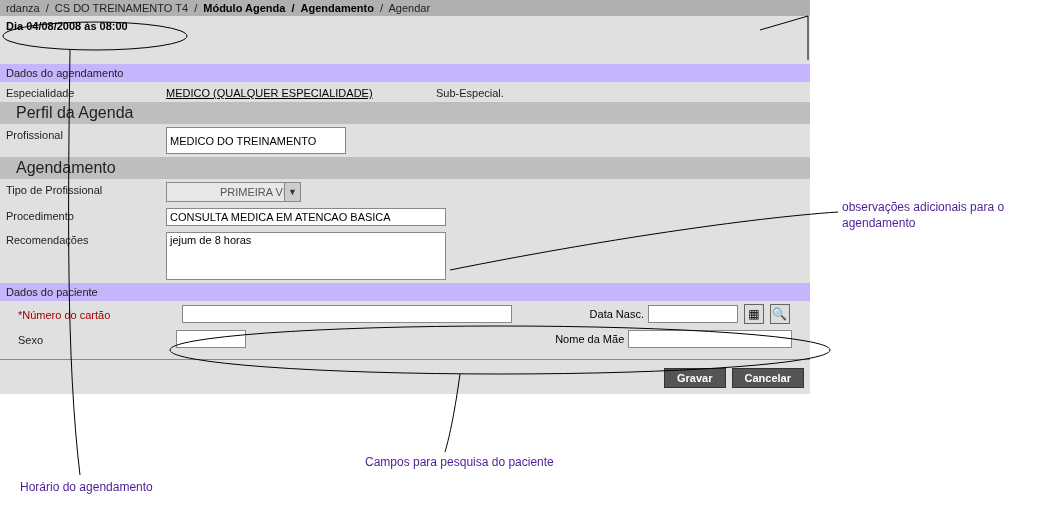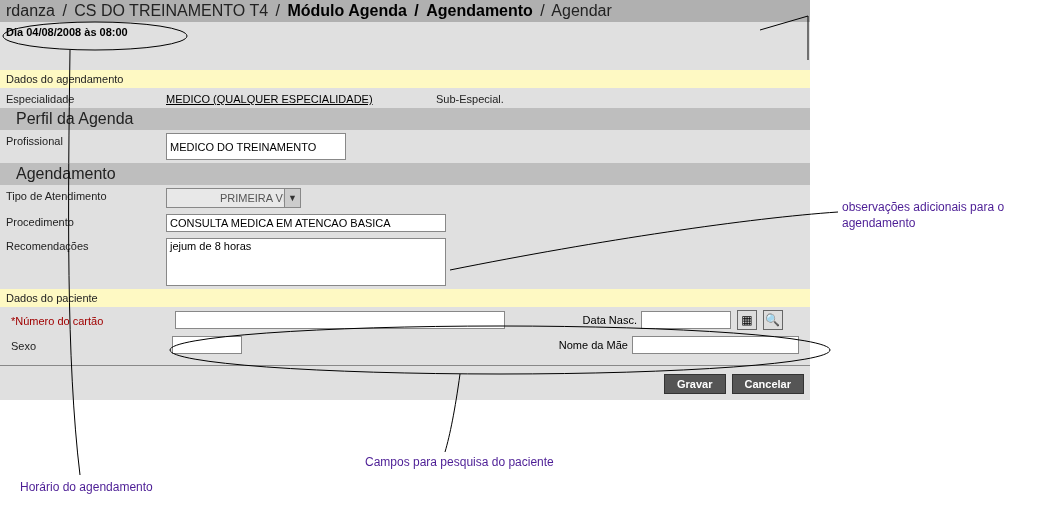--- a/index.html
+++ b/index.html
@@ -13,42 +13,42 @@
     color: #000;
   }
   .form-area {
     width: 810px;
     background: #e0e0e0;
     margin: 0;
   }
   .breadcrumb {
     background: #b0b0b0;
     padding: 2px 6px;
-    font-size: 16px;
+    font-size: 11px;
     color: #222;
   }
   .breadcrumb .sep { margin: 0 3px; }
   .breadcrumb .bold { font-weight: bold; color:#000; }
   .datetime-row {
     background: #e0e0e0;
     padding: 4px 6px;
     font-weight: bold;
     font-size: 11px;
     position: relative;
   }
   .spacer { height: 28px; background:#e0e0e0; }
   .section-header {
     background: #b0b0b0;
     padding: 3px 6px;
     font-weight: normal;
     color: #222;
     font-size: 11px;
   }
   .section-header.dark {
-    background: #fef9c3;
+    background: #c4b5fd;
   }
   .section-subheader {
     background: #bebebe;
     padding: 2px 16px;
     font-size: 16px;
     color: #222;
   }
   .row {
     background: #e0e0e0;
     padding: 3px 6px;
@@ -101,21 +101,21 @@
     font-size: 9px;
     color:#333;
   }
   textarea {
     width: 280px;
     height: 48px;
     resize: none;
   }
   .patient-row {
     background:#e0e0e0;
-    padding:3px 11px;
+    padding:3px 18px;
     display:flex;
     align-items:center;
     gap:4px;
   }
   .patient-row .label { width:160px; }
   .patient-row .mid-input { width: 330px; height: 18px; }
   .patient-row .right-label { width: 100px; text-align:right; padding-left:6px;margin-left:28px; }
   .icon-btn {
     width: 20px; height: 20px;
     background: #ddd;
@@ -194,21 +194,21 @@
   <div class="section-subheader">Perfil da Agenda</div>
 
   <div class="row">
     <div class="label">Profissional</div>
     <input type="text" class="input-med" value="MEDICO DO TREINAMENTO" style="">
   </div>
 
   <div class="section-subheader">Agendamento</div>
 
   <div class="row">
-    <div class="label">Tipo de Atendimento</div>
+    <div class="label">Tipo de Profissional</div>
     <div class="fake-select">
       <span>PRIMEIRA VEZ</span>
       <span class="arrow">▼</span>
     </div>
   </div>
 
   <div class="row">
     <div class="label">Procedimento</div>
     <input type="text" class="input-wide" value="CONSULTA MEDICA EM ATENCAO BASICA" style="">
   </div>

